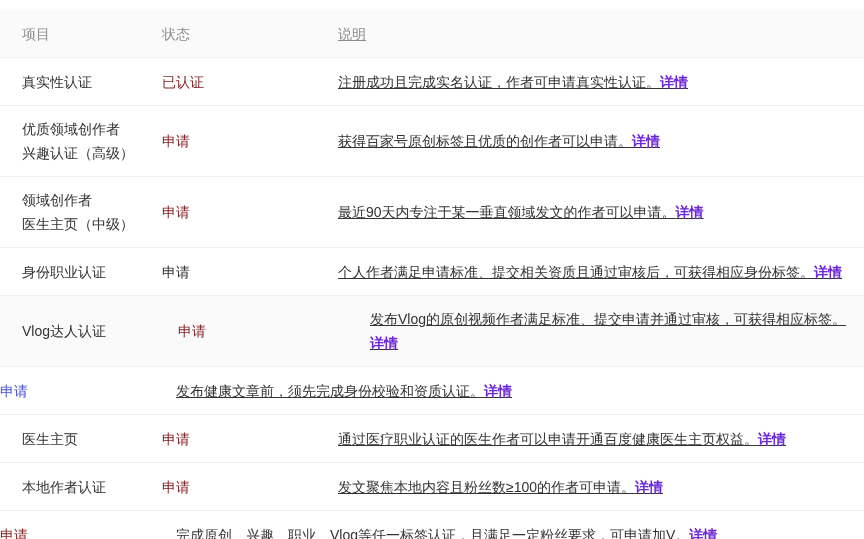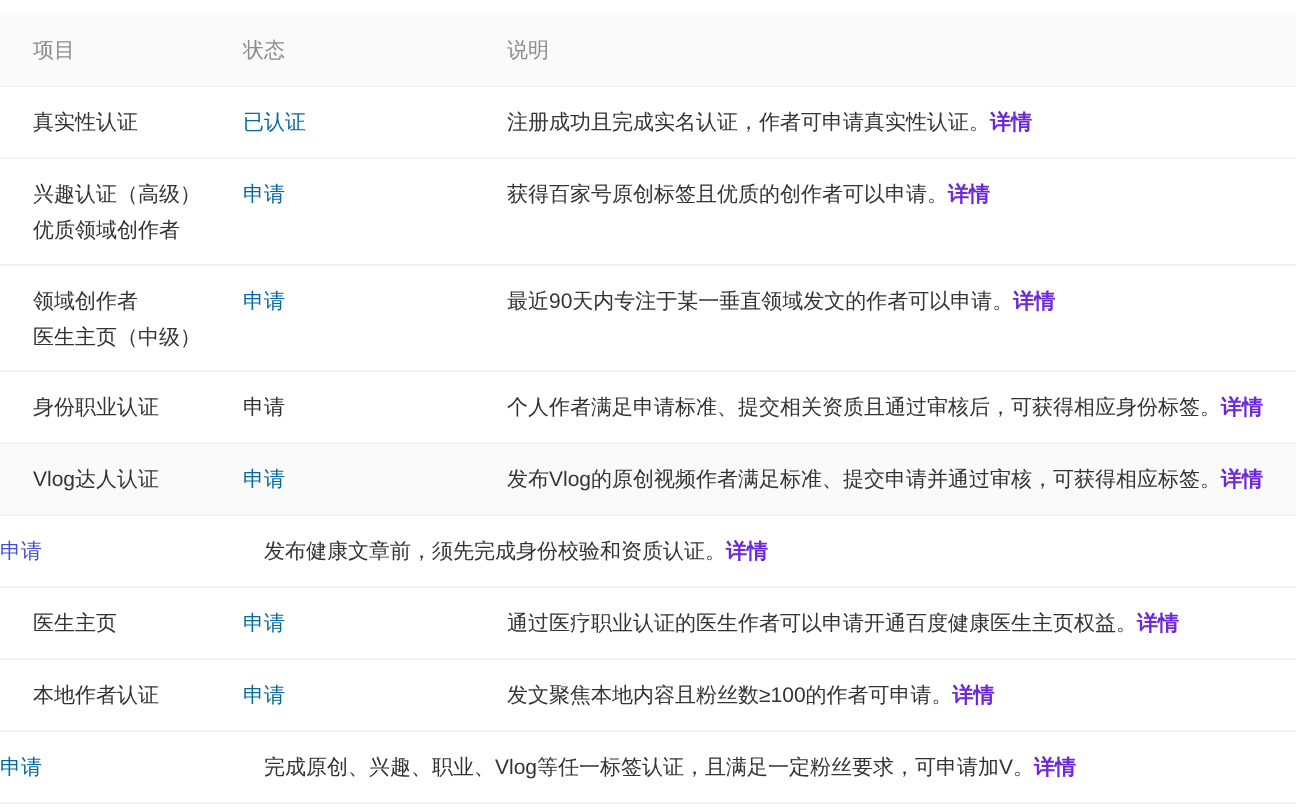--- a/index.html
+++ b/index.html
@@ -1,30 +1,30 @@
 <!DOCTYPE html>
 <html><head>
 <meta charset="utf-8">
 <style>
   html,body{margin:0;padding:0;background:#fff;}
   body{width:864px;height:539px;overflow:hidden;
        font-family:"Liberation Sans","DejaVu Sans",sans-serif;
        font-size:14px;color:#333;}
   .table{margin-top:10px;}
-  .row{display:flex;box-sizing:border-box;
+  .row{display:flex;align-items:center;box-sizing:border-box;
        border-bottom:1px solid #f0f0f0;min-height:48px;padding:11px 0;}
-  .row[data-hl="true"]{background:#fafafa;}
+  .row[data-hl="true"]{background:#fafafa;gap:16px;}
   .thead{background:#fafafa;border-bottom:1px solid #f2f2f2;}
   .thead .cell{color:#8c8c8c;}
   .cell{box-sizing:border-box;}
   .c-name{width:162px;padding-left:22px;line-height:24px;}
   .c-name span{display:block;}
   .c-status{width:176px;line-height:24px;}
-  .c-desc{flex:1;line-height:24px;padding-right:4px;}
-  .status[data-variant="muted"]{color:#0369a1;}
+  .c-desc{flex:1;line-height:24px;padding-right:4px;text-decoration:underline;}
+  .status[data-variant="muted"]{color:#7f1d1d;}
   .status[data-variant="dark"]{color:#333;}
   .status[data-variant="link"]{color:#4351d6;cursor:pointer;}
   .detail{font-weight:700;color:#6d28d9;cursor:pointer;text-decoration:none;}
 </style>
 </head>
 <body>
 
 <div class="table">
 
   <div class="row thead">
@@ -36,22 +36,22 @@
   <div class="row" data-hl="false">
     <div class="cell c-name">
         <span>真实性认证</span>
       </div>
     <div class="cell c-status"><span class="status" data-variant="muted">已认证</span></div>
     <div class="cell c-desc"><span>注册成功且完成实名认证，作者可申请真实性认证。</span><a class="detail">详情</a></div>
   </div>
 
   <div class="row" data-hl="false">
     <div class="cell c-name">
+        <span>优质领域创作者</span>
         <span>兴趣认证（高级）</span>
-        <span>优质领域创作者</span>
       </div>
     <div class="cell c-status"><span class="status" data-variant="muted">申请</span></div>
     <div class="cell c-desc"><span>获得百家号原创标签且优质的创作者可以申请。</span><a class="detail">详情</a></div>
   </div>
 
   <div class="row" data-hl="false">
     <div class="cell c-name">
         <span>领域创作者</span>
         <span>医生主页（中级）</span>
       </div>

